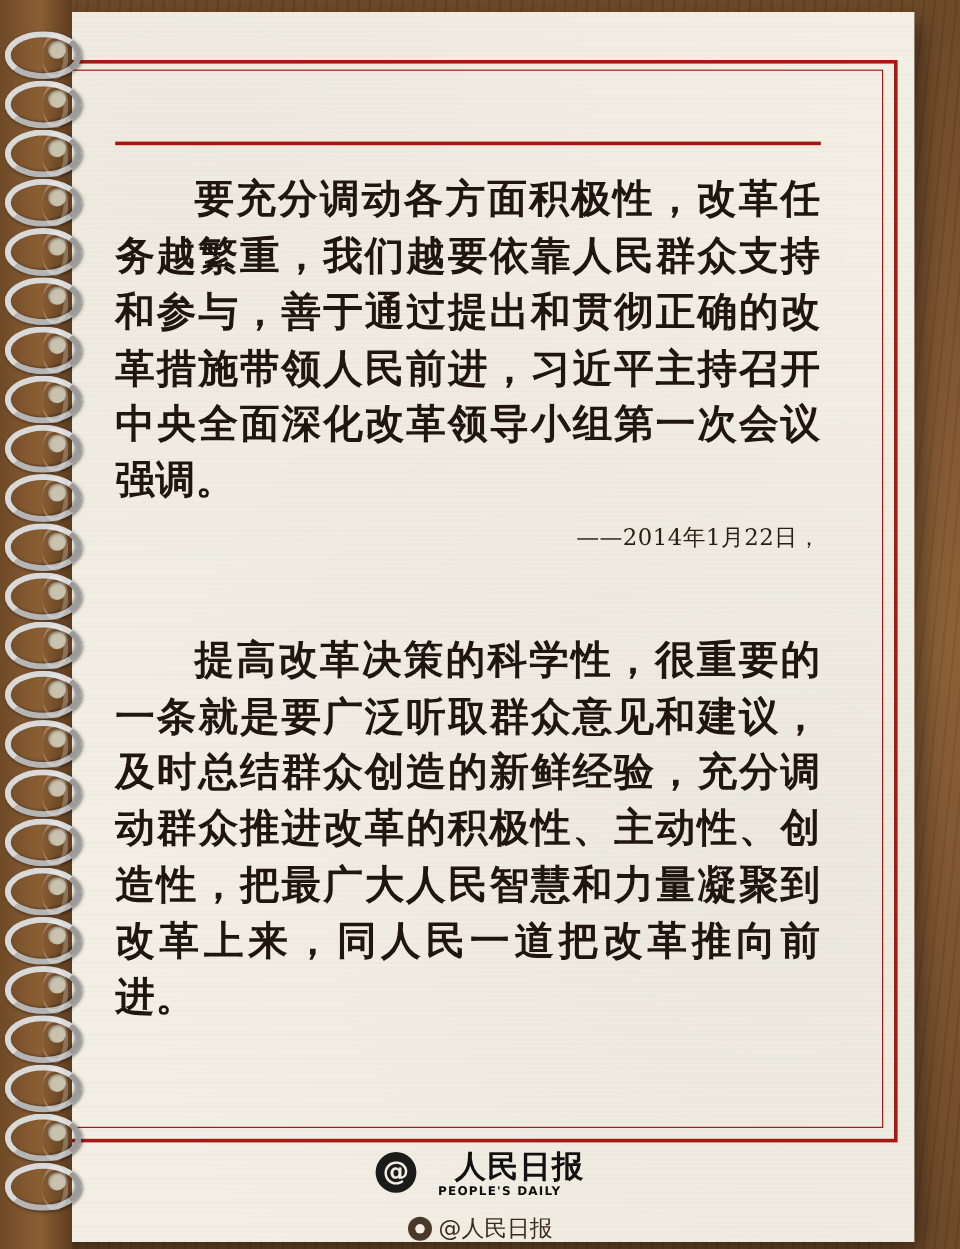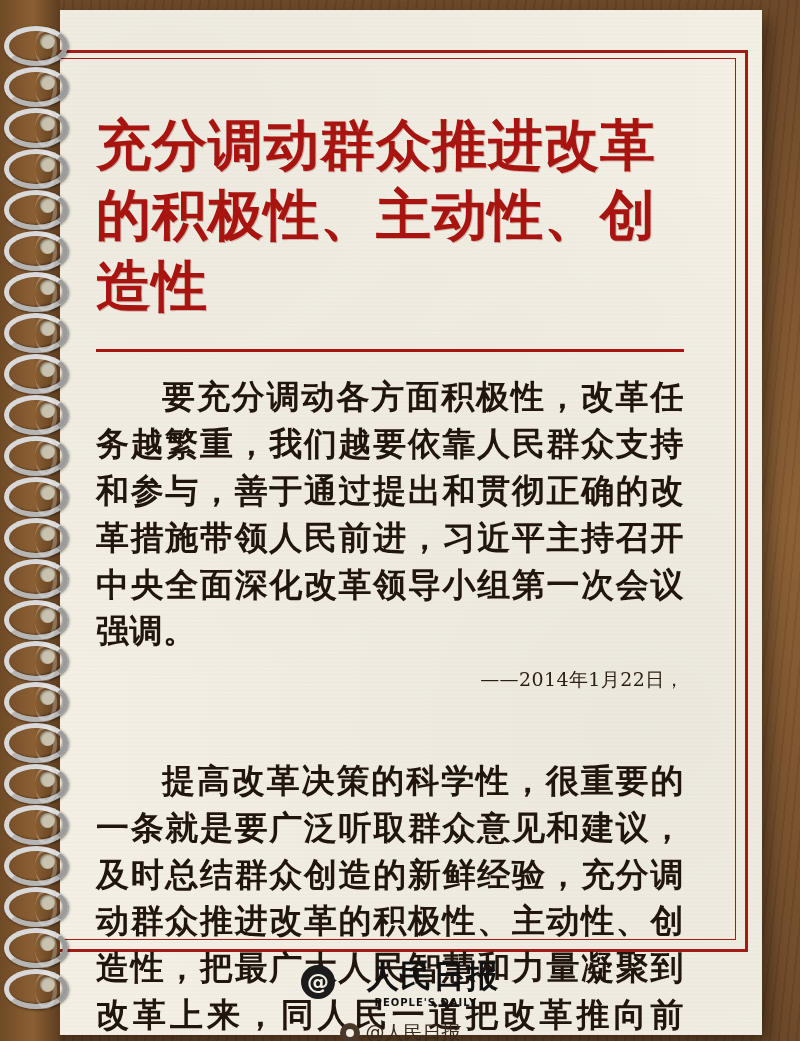--- a/index.html
+++ b/index.html
@@ -198,34 +198,34 @@
     background: #1b1b1b;
     color: #f3efe4;
     font-family: "DejaVu Sans", "Liberation Sans", sans-serif;
     font-size: 22px;
     font-weight: bold;
     line-height: 34px;
     text-align: center;
   }
   .rmrb-cn {
     font-family: Liberation Serif, serif;
-    font-size: 32px;
+    font-size: 26px;
     font-weight: bold;
     color: #111;
     letter-spacing: 1px;
     margin-left: 26px;
   }
   .rmrb-en {
     display: block;
     font-family: "DejaVu Sans", "Liberation Sans", sans-serif;
     font-size: 10px;
     font-weight: bold;
     letter-spacing: 1px;
     color: #111;
-    text-align: center;
+    text-align: left;
     margin-top: -2px;
     padding-left: 12px;
   }
   .weibo-line {
     margin-top: 12px;
     font-family: "DejaVu Sans", "Liberation Sans", sans-serif;
     font-size: 19px;
     color: #3a2a1c;
     display: flex;
     align-items: center;
@@ -259,21 +259,20 @@
   <div class="wood-streaks"></div>
 
   <div class="paper">
     <div class="paper-texture"></div>
   </div>
 
   <div class="frame-outer"></div>
   <div class="frame-inner"></div>
 
   <div class="content">
-    <h1 class="headline">充分调动群众推进改革的积极性、主动性、创造性</h1>
 
     <div class="divider"></div>
 
     <div class="quote-block">
       <p class="quote-text">要充分调动各方面积极性，改革任务越繁重，我们越要依靠人民群众支持和参与，善于通过提出和贯彻正确的改革措施带领人民前进，习近平主持召开中央全面深化改革领导小组第一次会议强调。</p>
       <div class="attrib">
         <span>——2014年1月22日，</span>
       </div>
     </div>
 

